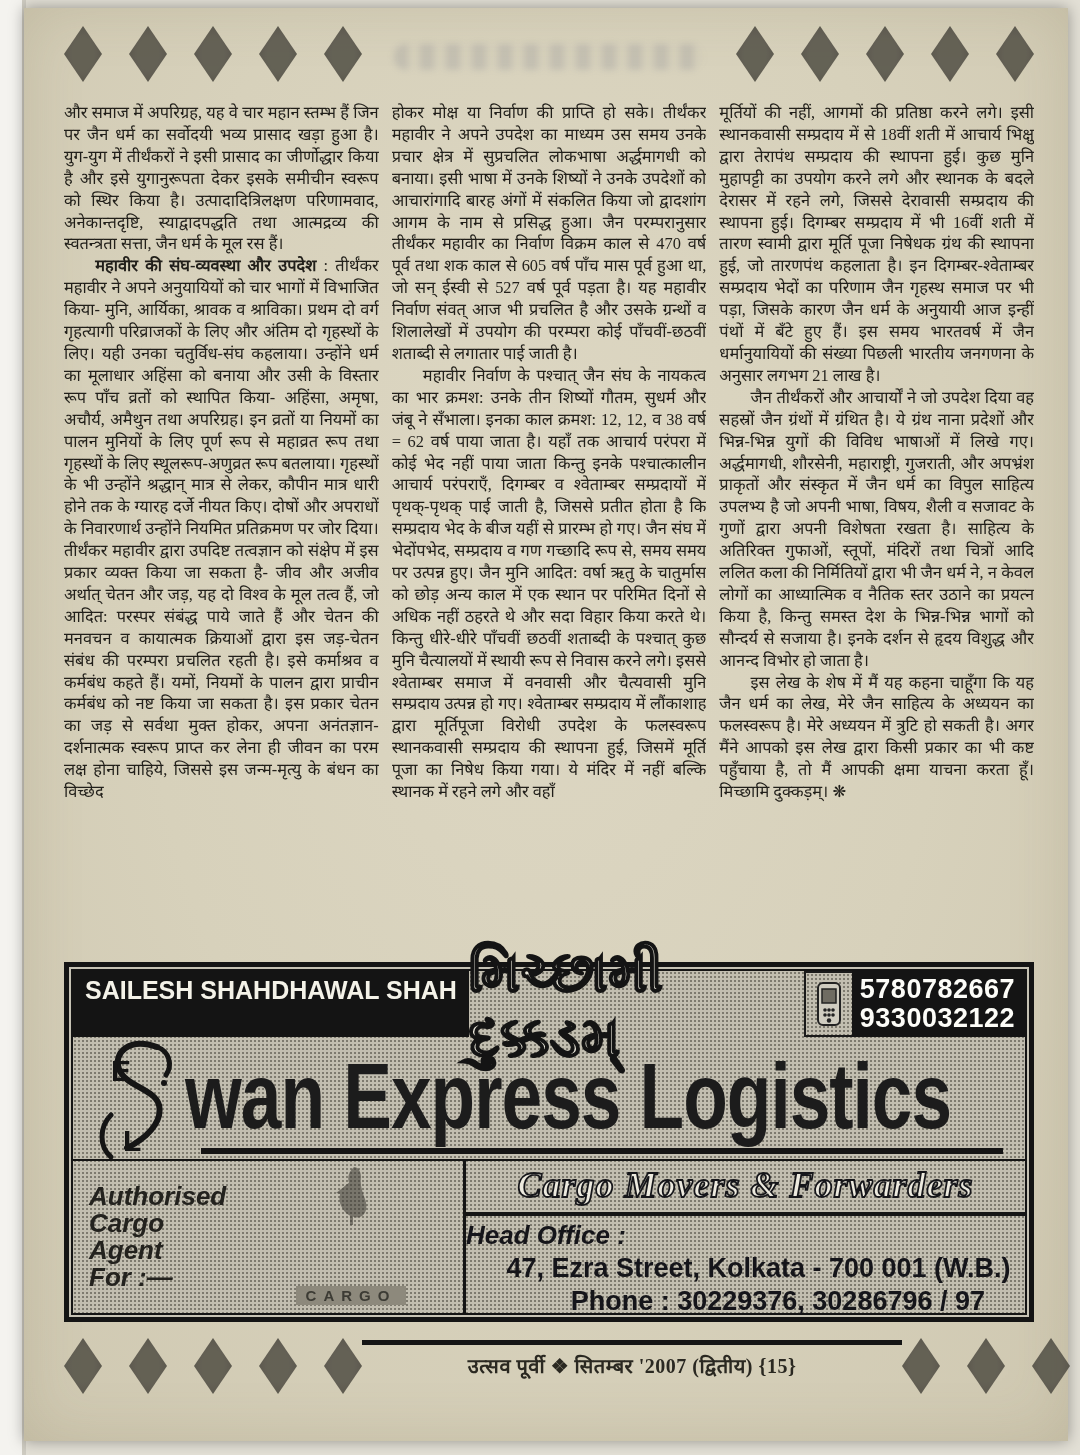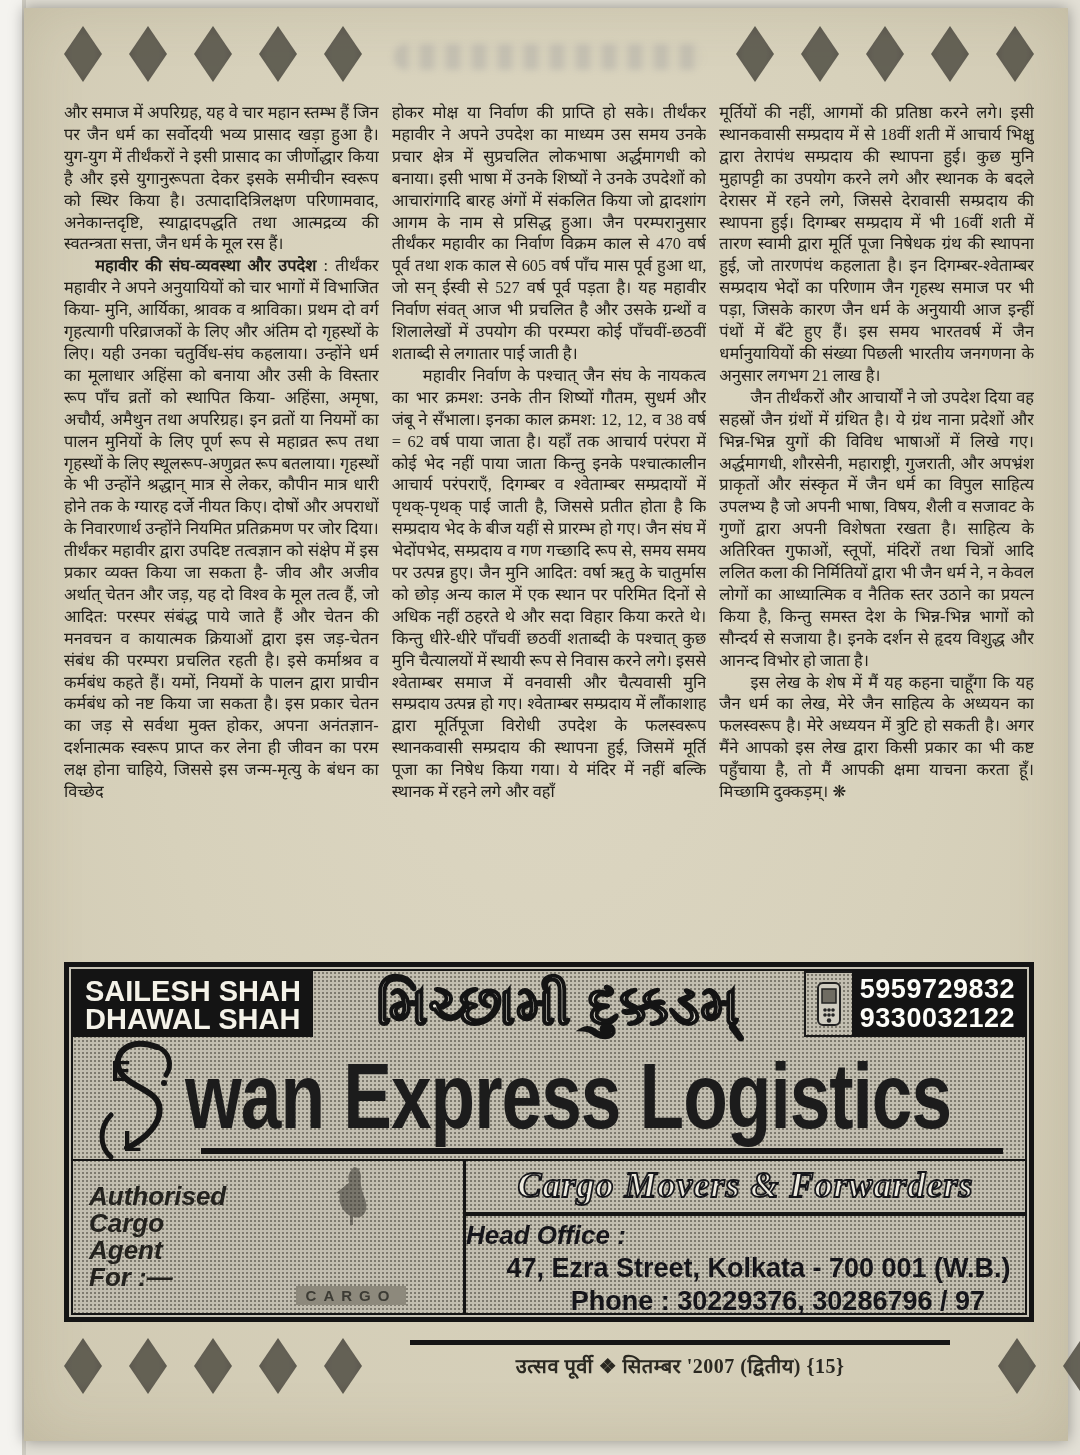--- a/index.html
+++ b/index.html
@@ -38,22 +38,22 @@
   .ad{margin-top:8px;border:5px solid #141414;background:#c6c2b4;}
   .ad-inner{border:2px solid #141414;margin:2px;}
   .halftone{
     background-color:#c2beb0;
     background-image:radial-gradient(rgba(70,66,58,.55) .9px,rgba(0,0,0,0) 1.1px);
     background-size:4px 4px;
   }
   .ad-header{display:flex;align-items:stretch;height:66px;}
   .agents-box{
     background:#141414;color:#f4f2e8;padding:5px 12px 3px;
-    font-family:"Liberation Sans",sans-serif;font-weight:bold;font-size:29px;line-height:28px;
-    white-space:nowrap;display:flex;flex-direction:column;justify-content:center;
+    font-family:"Liberation Sans",sans-serif;font-weight:bold;font-size:25px;line-height:28px;
+    white-space:nowrap;display:flex;flex-direction:row;justify-content:center;
   }
   .greeting{
     flex:1;display:flex;align-items:center;justify-content:center;
     font-family:"Liberation Sans",sans-serif;font-weight:bold;font-size:55px;
     color:#e9e6da;-webkit-text-stroke:2.2px #141414;letter-spacing:1px;padding-top:2px;
   }
   .phone-wrap{display:flex;align-items:stretch;}
   .phone-icon-box{width:46px;display:flex;align-items:center;justify-content:center;border:2px solid #1a1a1a;border-right:none;}
   .phone-numbers{
     background:#141414;color:#fdfdf8;display:flex;flex-direction:column;justify-content:center;
@@ -95,21 +95,21 @@
   }
   .address{
     text-align:center;padding:2px 14px 0 40px;
     font-family:"Liberation Sans",sans-serif;font-weight:bold;font-size:27px;color:#15151a;white-space:nowrap;
   }
   .phone-line{
     text-align:right;padding:2px 40px 0 0;
     font-family:"Liberation Sans",sans-serif;font-weight:bold;font-size:27px;color:#15151a;
   }
   
-  .bottom-row{display:flex;justify-content:flex-start;align-items:flex-start;margin-top:16px;height:76px;gap:48px;}
+  .bottom-row{display:flex;justify-content:flex-start;align-items:flex-start;margin-top:16px;height:76px;}
   .footer-block{display:flex;flex-direction:column;align-items:center;padding-top:2px;}
   .footer-rule{width:540px;height:5px;background:#151515;margin-bottom:7px;}
   .footer-text{font-size:20px;font-weight:bold;color:#2a2821;letter-spacing:.5px;}
 </style>
 </head>
 <body>
 
 <div class="scan">
 
   <div class="diamond-row">
@@ -163,21 +163,21 @@
               <circle cx="9" cy="28" r="1.8" fill="#222"></circle>
                 <circle cx="13" cy="28" r="1.8" fill="#222"></circle>
                 <circle cx="17" cy="28" r="1.8" fill="#222"></circle>
               <circle cx="9" cy="33" r="1.8" fill="#222"></circle>
                 <circle cx="13" cy="33" r="1.8" fill="#222"></circle>
                 <circle cx="17" cy="33" r="1.8" fill="#222"></circle>
               <circle cx="13" cy="38.5" r="2.2" fill="#222"></circle>
             </svg>
           </div>
           <div class="phone-numbers">
-            <span>5959729832</span>
+            <span>5780782667</span>
             <span>9330032122</span>
           </div>
         </div>
       </div>
 
       <div class="brand-row">
         <svg class="swan-logo" viewBox="0 0 108 122">
           <path d="M74,10 C46,0 30,16 36,32 C42,49 72,52 76,68 C80,86 62,102 44,111" fill="none" stroke="#151515" stroke-width="6" stroke-linecap="round"></path>
           <path d="M74,10 C86,14 90,28 83,38" fill="none" stroke="#151515" stroke-width="5" stroke-linecap="round"></path>
           <circle cx="81" cy="46" r="3" fill="#151515"></circle>

